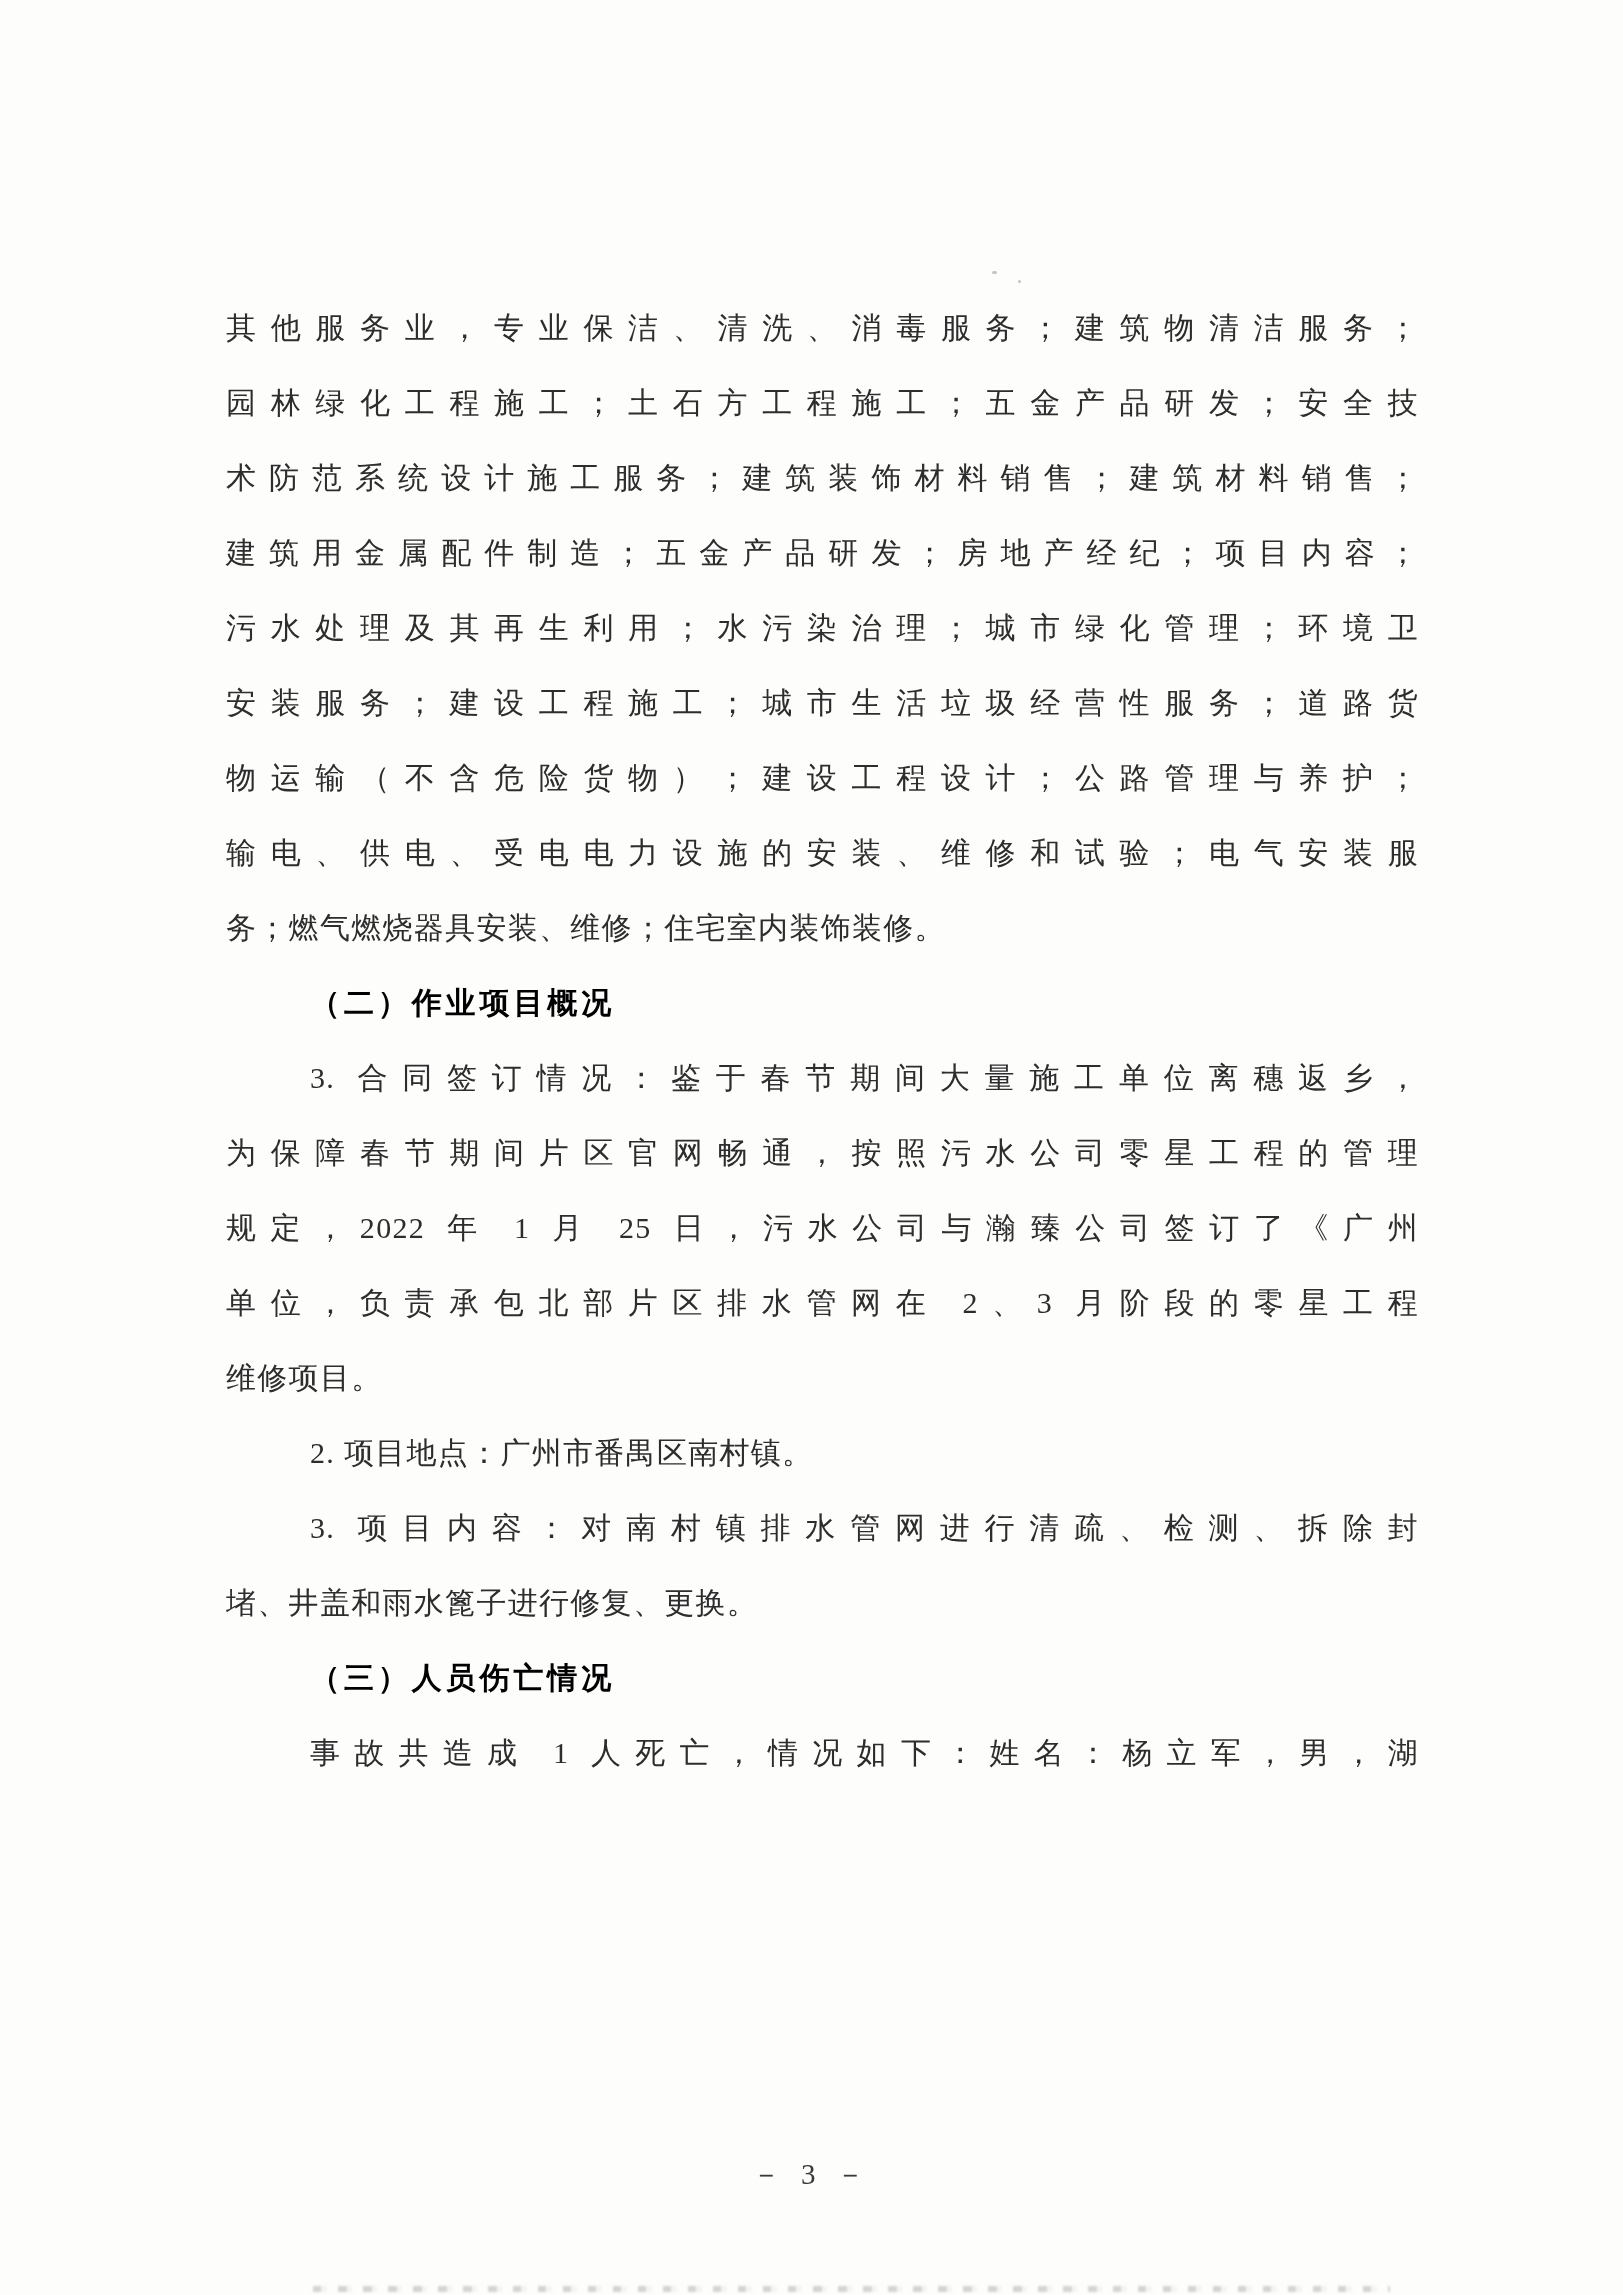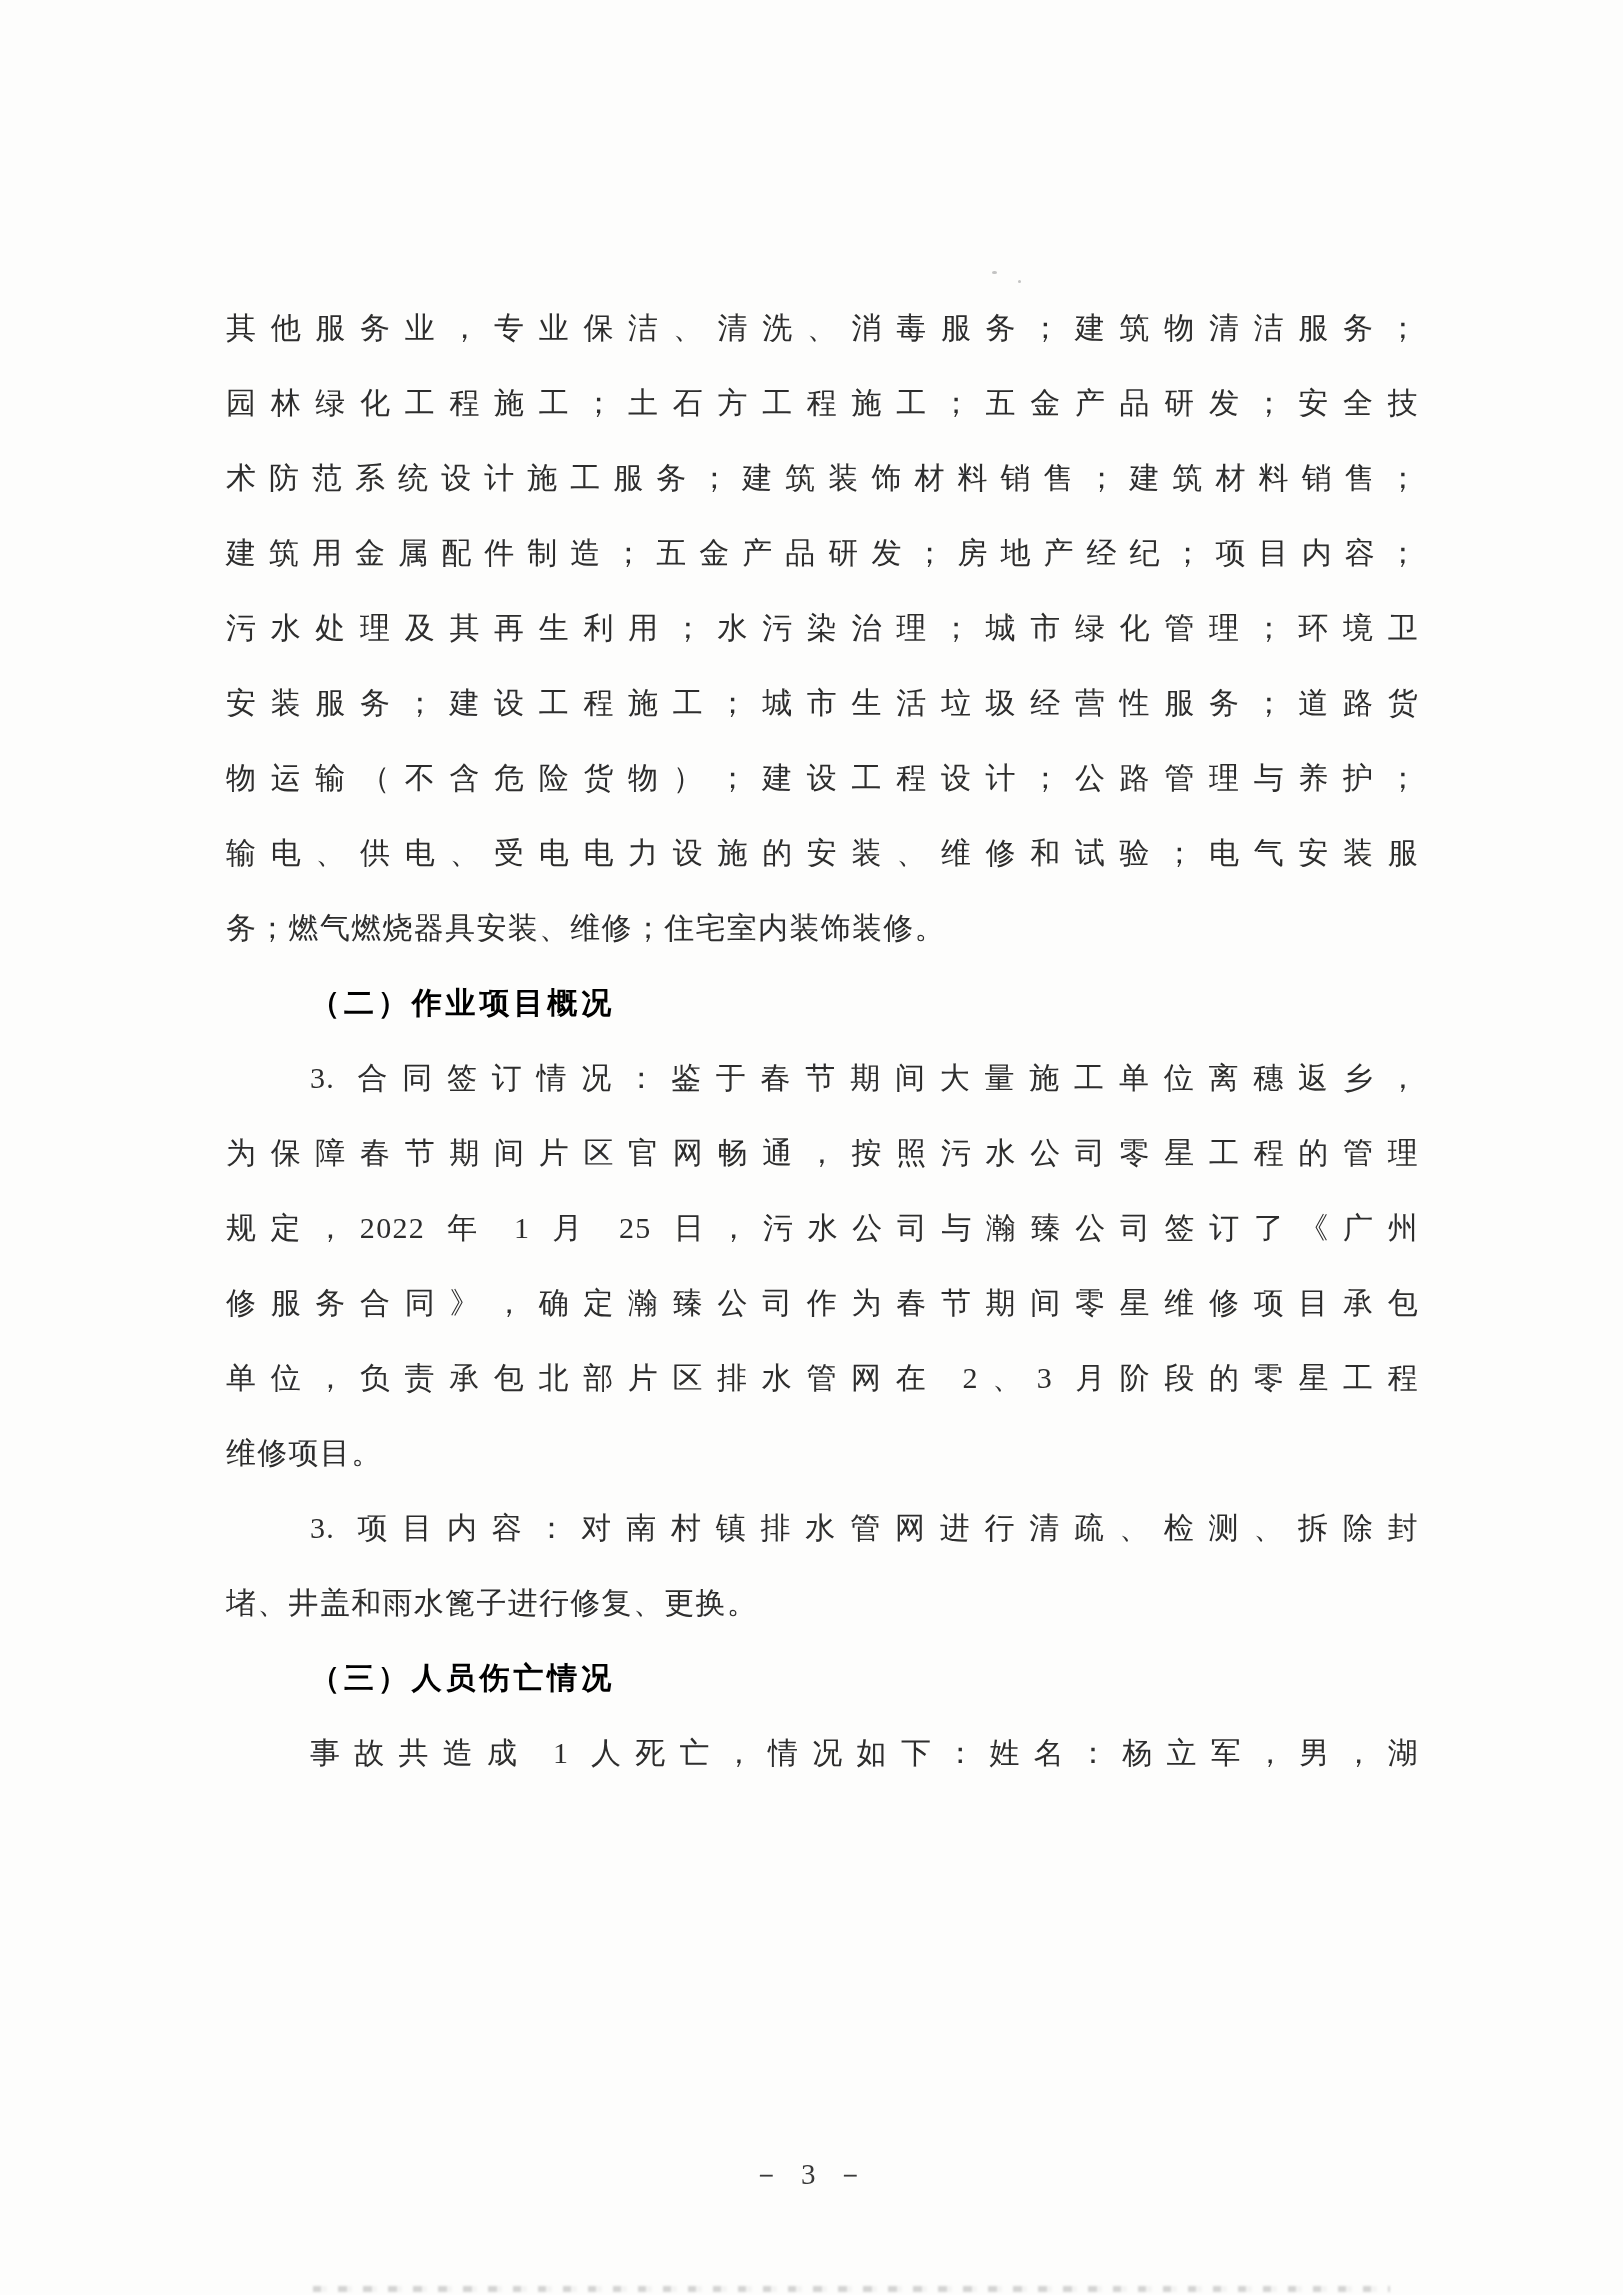--- a/index.html
+++ b/index.html
@@ -72,24 +72,24 @@
     <div class="line fill">安装服务；建设工程施工；城市生活垃圾经营性服务；道路货</div>
     <div class="line fill">物运输（不含危险货物）；建设工程设计；公路管理与养护；</div>
     <div class="line fill">输电、供电、受电电力设施的安装、维修和试验；电气安装服</div>
     <div class="line">务；燃气燃烧器具安装、维修；住宅室内装饰装修。</div>
 
     <div class="line heading indent">（二）作业项目概况</div>
 
     <div class="line indent fill">3. 合同签订情况：鉴于春节期间大量施工单位离穗返乡，</div>
     <div class="line fill">为保障春节期间片区官网畅通，按照污水公司零星工程的管理</div>
     <div class="line fill">规定，2022 年 1 月 25 日，污水公司与瀚臻公司签订了《广州</div>
-    <div class="line fill">修服务合同》，确定瀚臻公司作为春节期间零星维修项目承包</div>
     <div class="line fill">单位，负责承包北部片区排水管网在 2、3 月阶段的零星工程</div>
     <div class="line">维修项目。</div>
 
+    <div class="line indent">2. 项目地点：广州市番禺区南村镇。</div>
 
     <div class="line indent fill">3. 项目内容：对南村镇排水管网进行清疏、检测、拆除封</div>
     <div class="line">堵、井盖和雨水篦子进行修复、更换。</div>
 
     <div class="line heading indent">（三）人员伤亡情况</div>
 
     <div class="line indent fill">事故共造成 1 人死亡，情况如下：姓名：杨立军，男，湖</div>
 
   </div>
 

